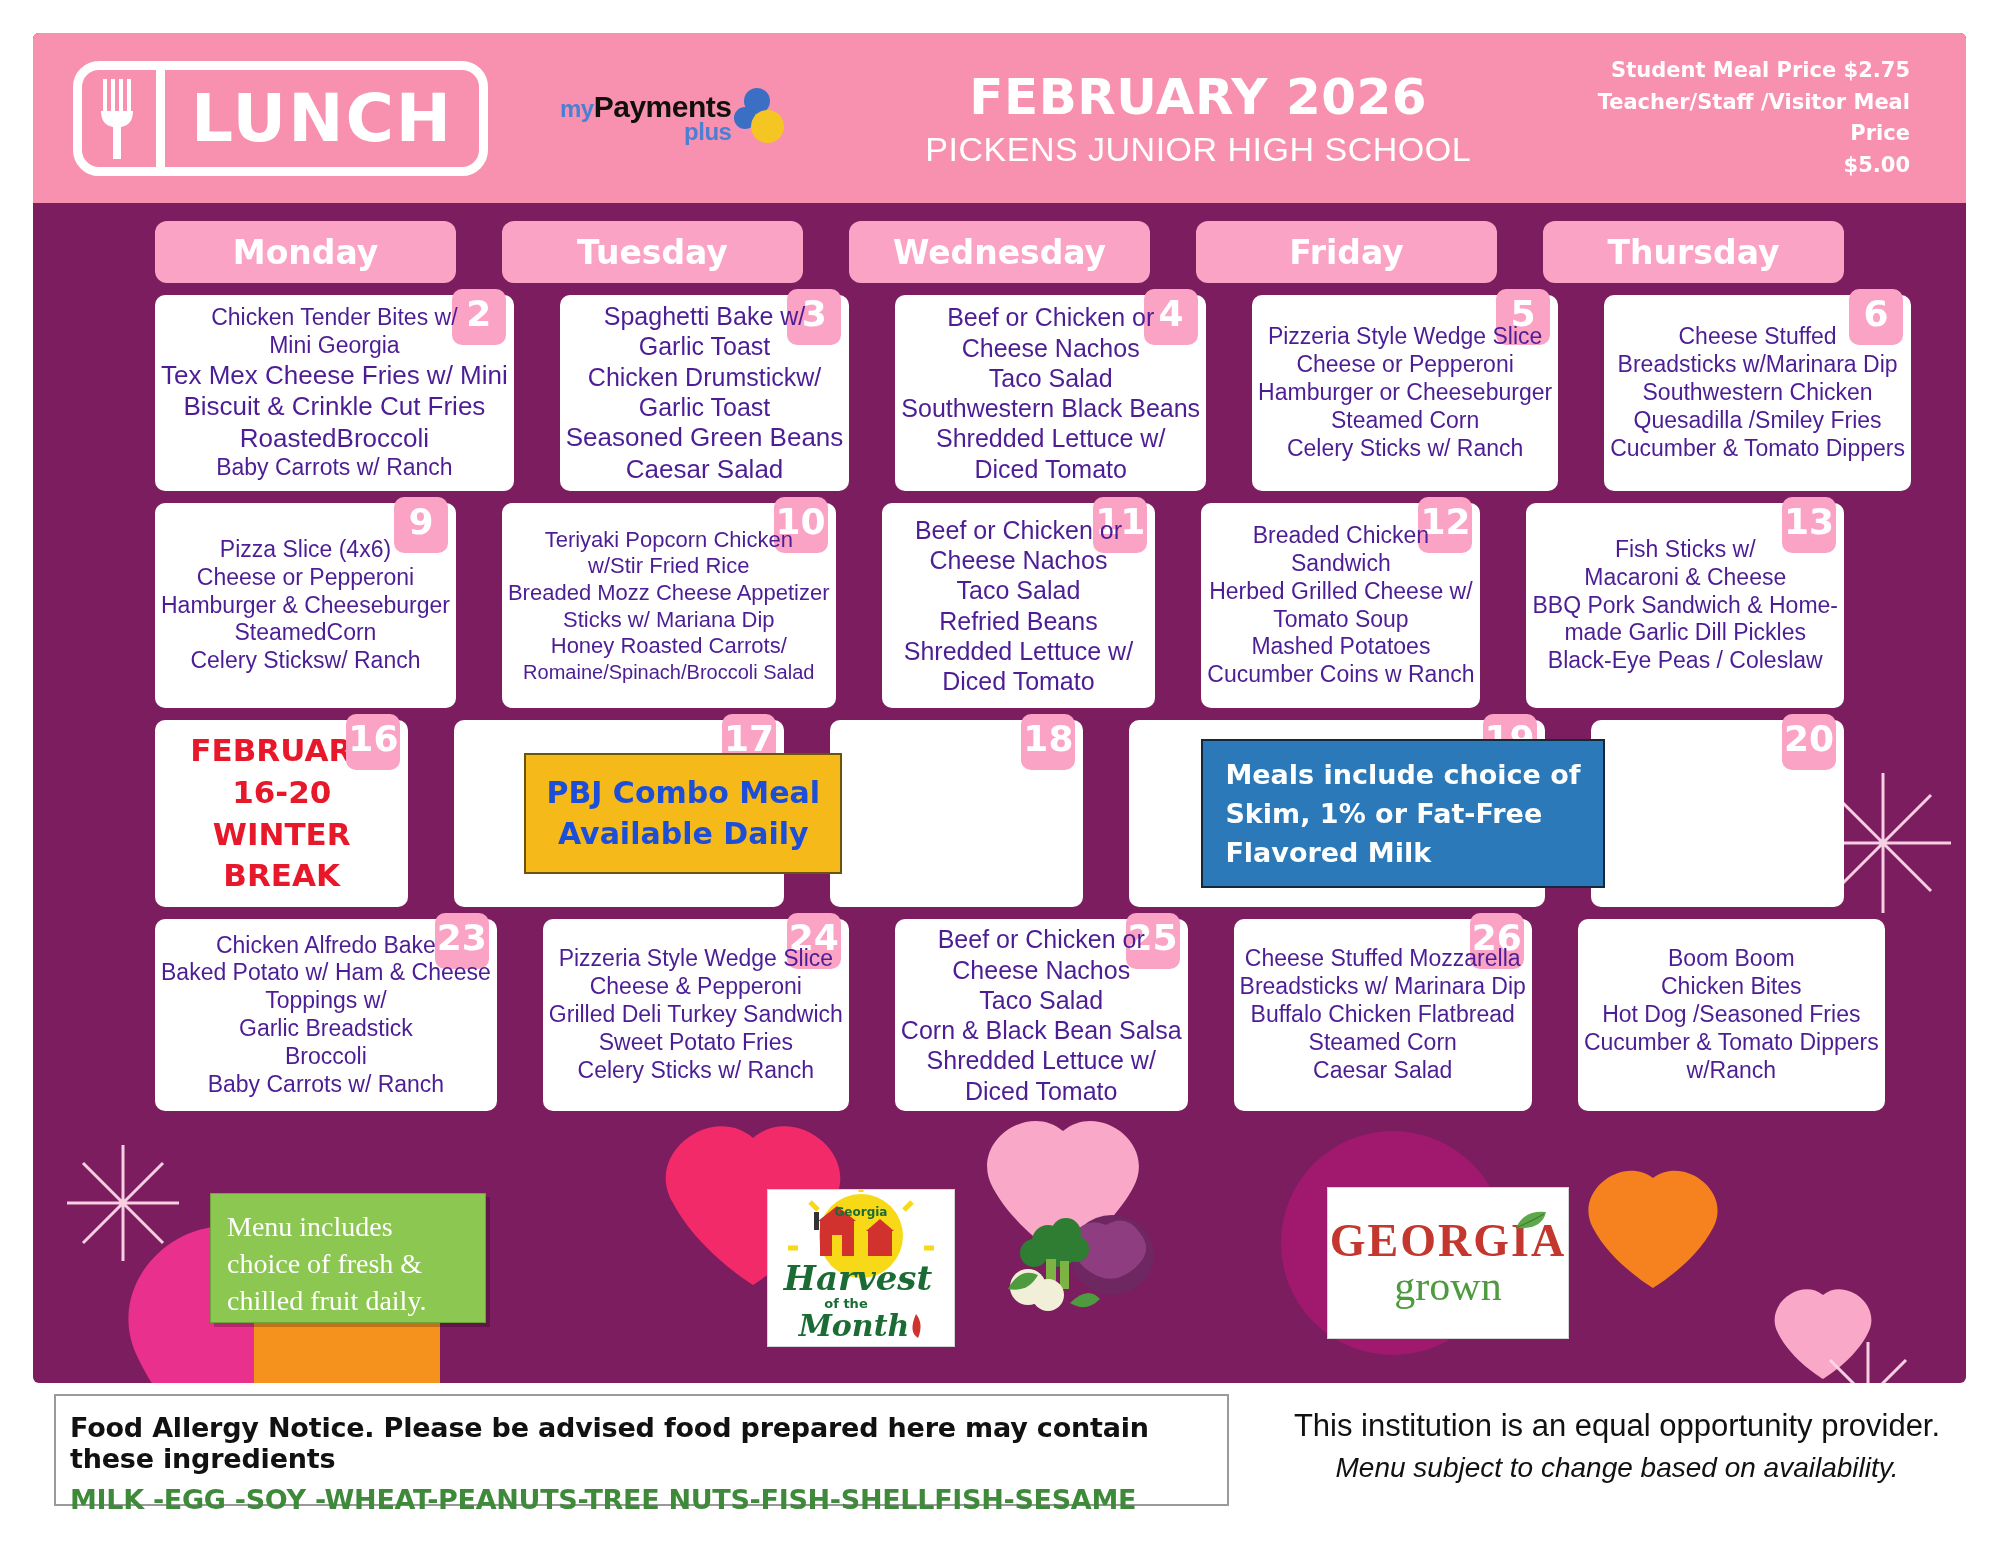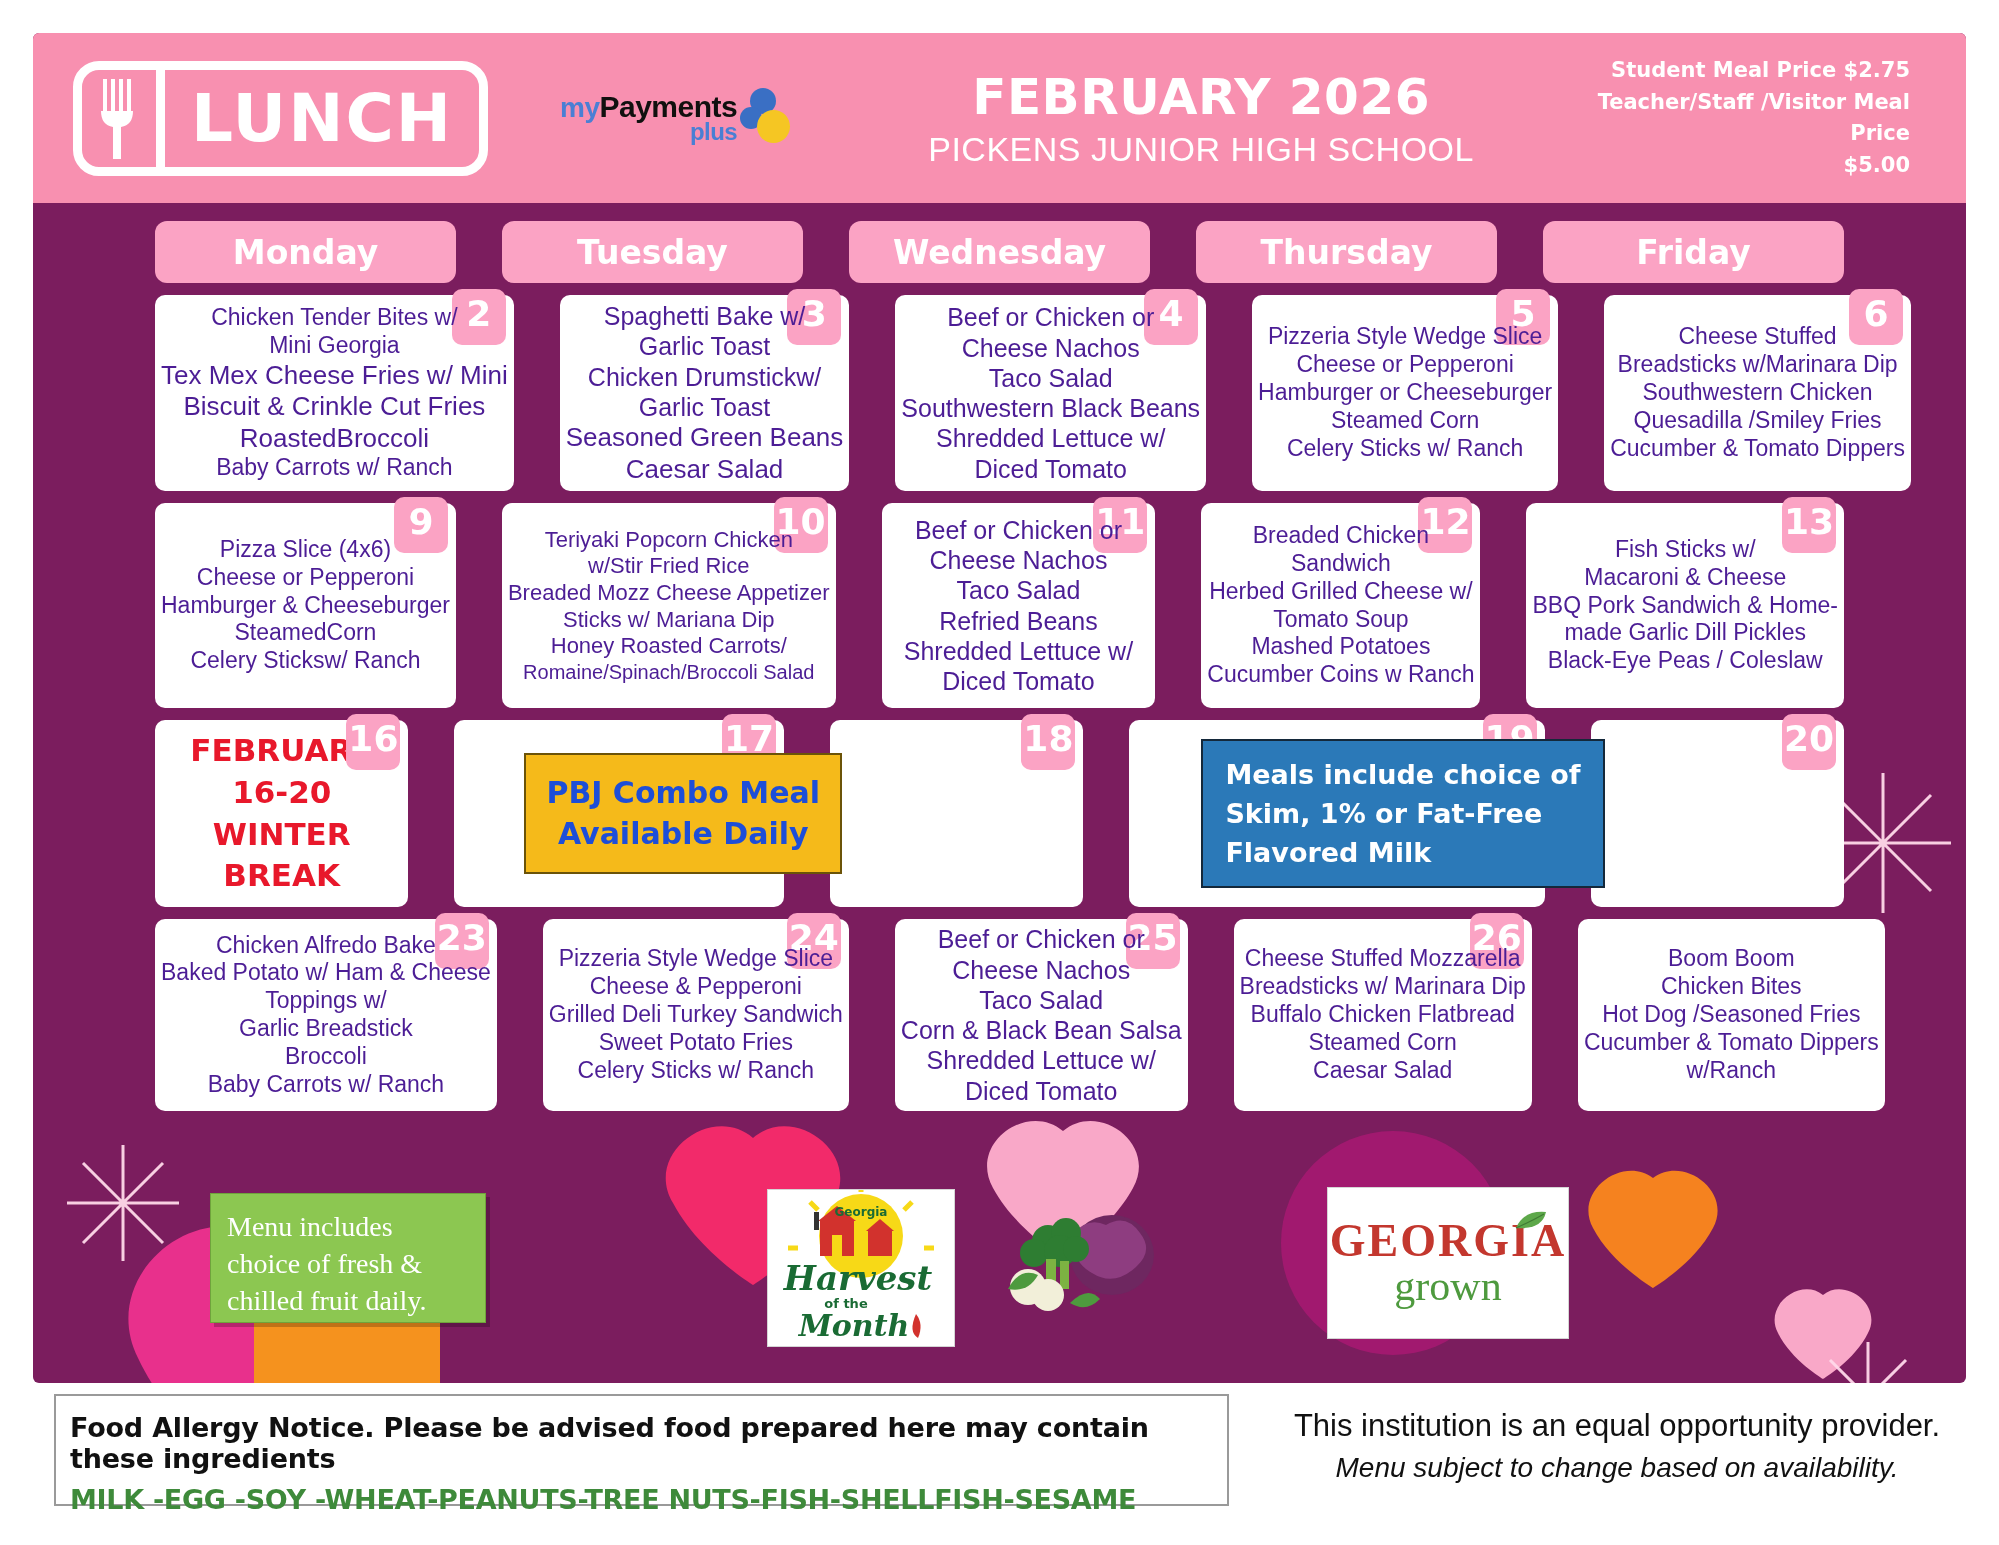--- a/index.html
+++ b/index.html
@@ -81,21 +81,21 @@
     align-items: center;
     height: 70px;
   }
   .mpp-text {
     display: flex;
     flex-direction: column;
     align-items: flex-end;
     line-height: 0.92;
   }
   .mpp-line1 { font-size: 30px; font-weight: 700; color: #11100f; letter-spacing: -0.5px;}
-  .mpp-line1 .my { color: #4a7fd4; font-size: 28px; }
+  .mpp-line1 .my { color: #4a7fd4; font-size: 24px; }
   .mpp-line2 { font-size: 24px; font-weight: 700; color: #4a7fd4; letter-spacing: -0.5px;}
   .mpp-dots { position: relative; width: 52px; height: 60px; margin-left: 3px; }
   .mpp-dots i { position: absolute; border-radius: 50%; display: block; }
   .dot-blue1 { width: 26px; height: 26px; background: #3a6fc4; left: 10px; top: 0px; }
   .dot-blue2 { width: 22px; height: 22px; background: #3a6fc4; left: 0px; top: 19px; }
   .dot-yellow { width: 33px; height: 33px; background: #f5c623; left: 17px; top: 22px; }
 
   .title-block {
     flex: 1;
     text-align: center;
@@ -457,22 +457,22 @@
         <path d="M1850 640 l0 -70 M1850 640 l0 70 M1850 640 l-68 0 M1850 640 l68 0 M1850 640 l-48 -48 M1850 640 l48 48 M1850 640 l48 -48 M1850 640 l-48 48"></path>
         <path d="M90 1000 l0 -58 M90 1000 l0 58 M90 1000 l-56 0 M90 1000 l56 0 M90 1000 l-40 -40 M90 1000 l40 40 M90 1000 l40 -40 M90 1000 l-40 40"></path>
         <path d="M1835 1195 l0 -56 M1835 1195 l0 56 M1835 1195 l-54 0 M1835 1195 l54 0 M1835 1195 l-38 -38 M1835 1195 l38 38 M1835 1195 l38 -38 M1835 1195 l-38 38"></path>
       </g>
     </svg>
 
     <div class="dow-row">
       <div class="dow">Monday</div>
       <div class="dow">Tuesday</div>
       <div class="dow">Wednesday</div>
+      <div class="dow">Friday</div>
       <div class="dow">Thursday</div>
-      <div class="dow">Friday</div>
     </div>
 
     <div class="weeks">
 
       <div class="week w1">
         <div class="day-cell tight">
           <div class="daynum">2</div>
           <div class="menu-lines">
             <div>Chicken Tender Bites w/</div>
             <div>Mini Georgia</div>

